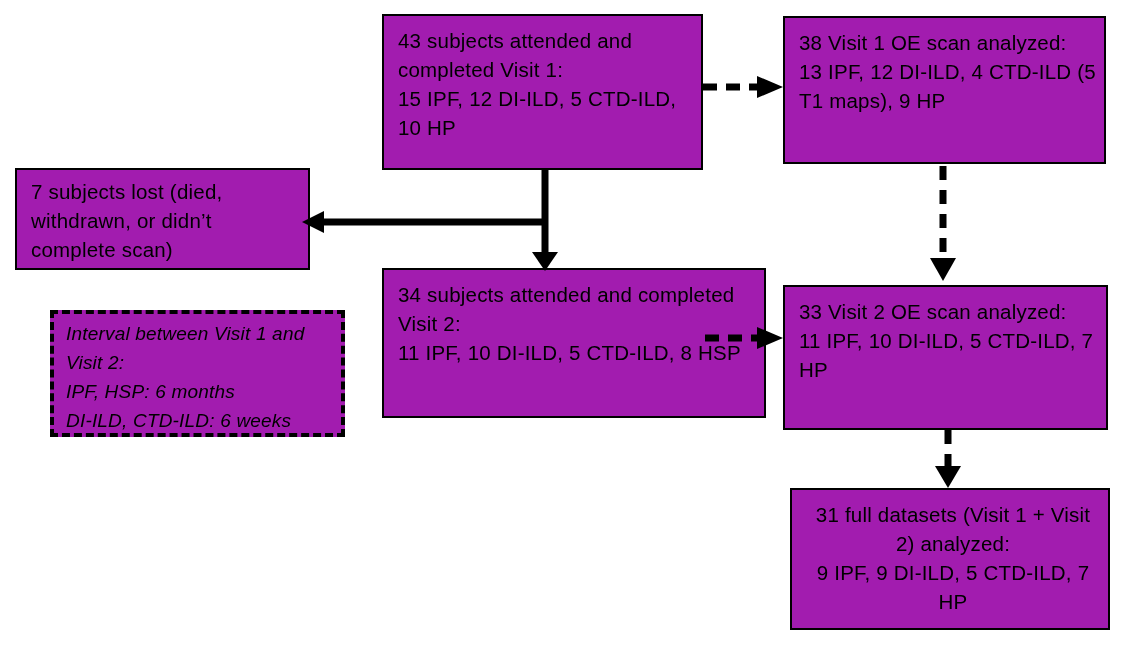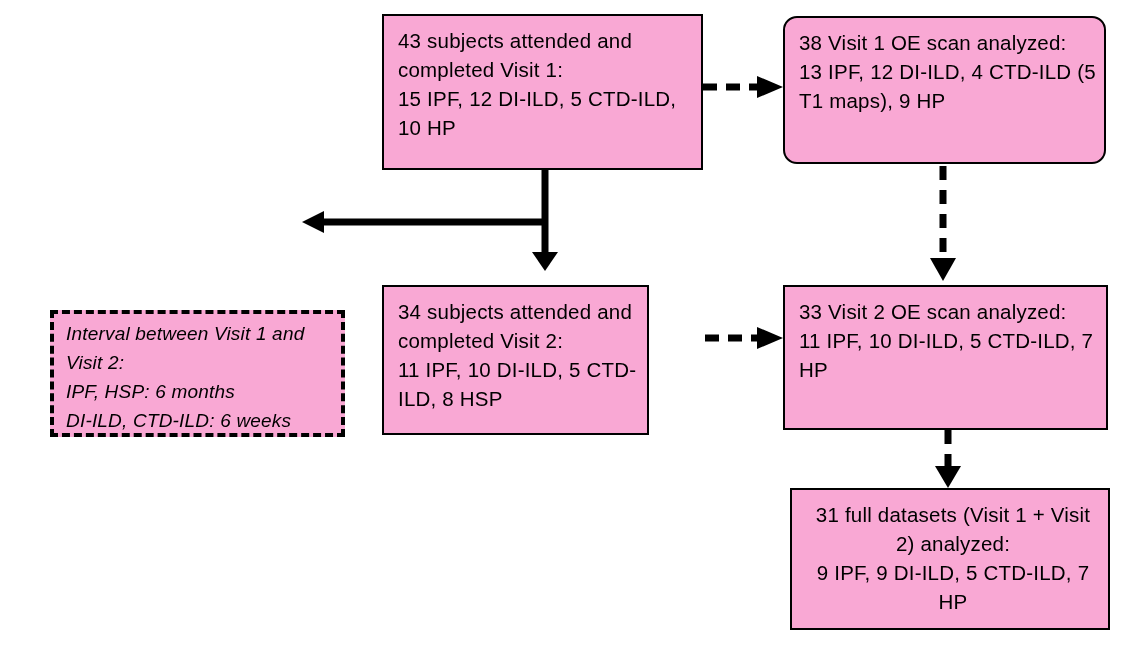--- a/index.html
+++ b/index.html
@@ -16,21 +16,21 @@
     width: 1124px;
     height: 654px;
     background: #ffffff;
     overflow: hidden;
   }
 
   
   .node {
     position: absolute;
     box-sizing: border-box;
-    background: #f9a8d4;
+    background: #a21caf;
     border: 2px solid #000000;
     display: block;
   }
   .node .body {
     position: absolute;
     left: 14px;
     right: 8px;
     top: 10px;
     font-size: 20.5px;
     line-height: 1.42;
@@ -61,33 +61,36 @@
 </head>
 <body>
 
 <div id="canvas">
 
   <div class="node" style="left:382px; top:14px; width:321px; height:156px;">
     <div class="body">43 subjects attended and completed Visit 1:
 15 IPF,  12 DI-ILD, 5 CTD-ILD, 10 HP</div>
   </div>
 
-  <div class="node" style="left:783px; top:16px; width:323px; height:148px;border-radius:14px;">
+  <div class="node" style="left:783px; top:16px; width:323px; height:148px;">
     <div class="body">38 Visit 1 OE scan analyzed:
 13 IPF,  12 DI-ILD, 4 CTD-ILD (5 T1 maps), 9 HP</div>
   </div>
 
+  <div class="node" style="left:15px; top:168px; width:295px; height:102px;">
+    <div class="body" style="top:7px;">7 subjects lost (died, withdrawn, or didn’t complete scan)</div>
+  </div>
 
   <div class="node dashed" style="left:50px; top:310px; width:295px; height:127px;">
     <div class="body">Interval between Visit 1 and Visit 2:
 IPF, HSP: 6 months
 DI-ILD, CTD-ILD: 6 weeks</div>
   </div>
 
-  <div class="node" style="left:382px; top:268px; width:267px; height:150px;margin-top:17px;">
+  <div class="node" style="left:382px; top:268px; width:384px; height:150px;">
     <div class="body">34 subjects attended and completed Visit 2:
 11 IPF, 10 DI-ILD, 5 CTD-ILD, 8 HSP</div>
   </div>
 
   <div class="node" style="left:783px; top:285px; width:325px; height:145px;">
     <div class="body">33 Visit 2 OE scan analyzed:
 11 IPF,  10 DI-ILD, 5 CTD-ILD, 7 HP</div>
   </div>
 
   <div class="node" style="left:790px; top:488px; width:320px; height:142px;text-align:center;">

